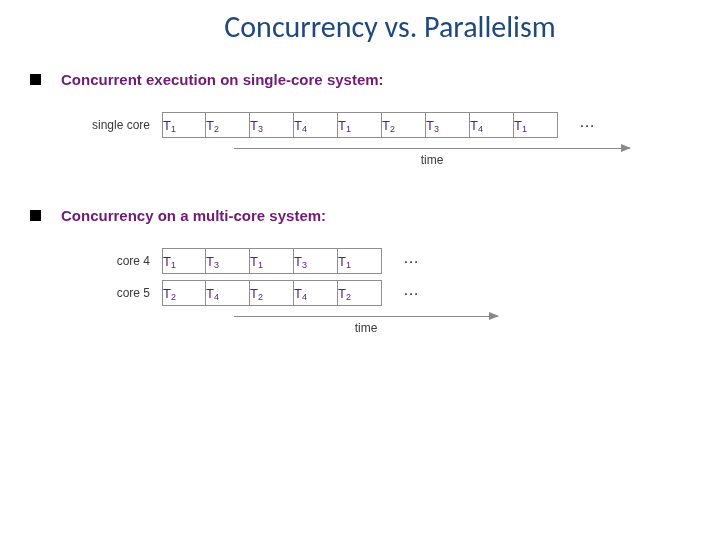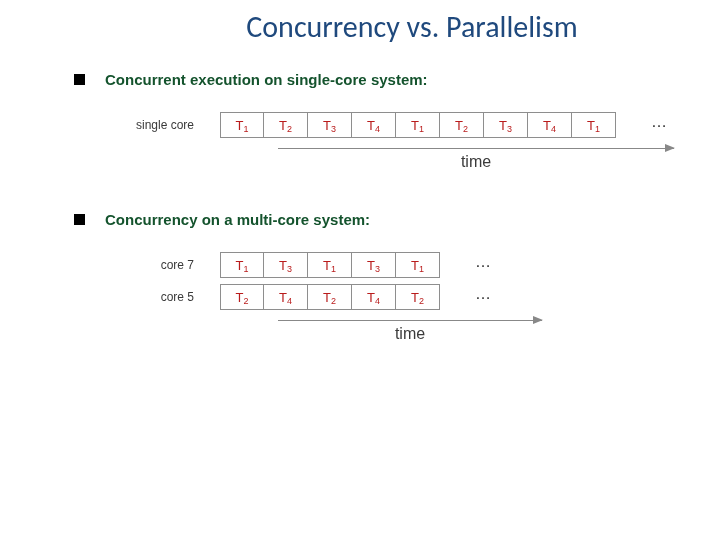--- a/index.html
+++ b/index.html
@@ -9,21 +9,20 @@
     height: 540px;
     background: #fff;
     font-family: Arial, Helvetica, sans-serif;
     color: #000;
   }
   .slide {
     width: 720px;
     height: 540px;
     position: relative;
     box-sizing: border-box;
-    padding-left: 44px;
   }
   .title {
     font-family: Calibri, Arial, sans-serif;
     font-size: 30px;
     font-weight: 400;
     color: #1f497d;
     text-align: center;
     padding-top: 8px;
     padding-left: 120px;
     padding-right: 60px;
@@ -40,54 +39,54 @@
     width: 11px;
     height: 11px;
     background: #000;
     margin-top: 3px;
     flex: none;
   }
   .bullet-text {
     font-family: Arial, Helvetica, sans-serif;
     font-size: 15px;
     font-weight: 700;
-    color: #14532d;
+    color: #701a75;
   }
 
   
   .fig {
     margin-left: 80px;
     margin-top: 24px;
   }
   .fig-row {
     display: flex;
     align-items: center;
-    gap: 22px;
+    gap: 8px;
   }
   .fig-label {
     font-family: Arial, Helvetica, sans-serif;
     font-size: 12px;
     color: #3a3a3a;
     width: 70px;
     text-align: right;
     padding-right: 4px;
   }
   .cells {
     display: flex;
   }
   .cell {
     border: 1px solid #8e8e8e;
     border-left: none;
     width: 44px;
     height: 26px;
     line-height: 26px;
-    text-align: center;
+    text-align: left;
     font-family: Arial, Helvetica, sans-serif;
     font-size: 13px;
-    color: #b91c1c;
+    color: #4c1d95;
     background: #fff;
     box-sizing: border-box;
   }
   .cell:first-child { border-left: 1px solid #8e8e8e; }
   .ellipsis {
     width: 44px;
     height: 26px;
     line-height: 20px;
     text-align: center;
     font-size: 16px;
@@ -118,21 +117,21 @@
     content: "";
     position: absolute;
     right: -1px;
     top: -4px;
     border-left: 10px solid #888;
     border-top: 4.5px solid transparent;
     border-bottom: 4.5px solid transparent;
   }
   .time-label {
     font-family: Arial, Helvetica, sans-serif;
-    font-size: 16px;
+    font-size: 12px;
     color: #3a3a3a;
     margin-top: 4px;
     text-align: center;
   }
   .time-label.single { width: 396px; }
   .time-label.multi { width: 264px; }
 
   .multi-block .fig-row + .fig-row { margin-top: 6px; }
 </style>
 </head>
@@ -169,21 +168,21 @@
     </div>
   </div>
 
   <div class="bullet-row second">
     <div class="bullet-square"></div>
     <div class="bullet-text">Concurrency on a multi-core system:</div>
   </div>
 
   <div class="fig multi-block">
     <div class="fig-row">
-      <div class="fig-label">core 7</div>
+      <div class="fig-label">core 4</div>
       <div class="cells">
         <div class="cell">T<span class="sub">1</span></div>
         <div class="cell">T<span class="sub">3</span></div>
         <div class="cell">T<span class="sub">1</span></div>
         <div class="cell">T<span class="sub">3</span></div>
         <div class="cell">T<span class="sub">1</span></div>
       </div>
       <div class="ellipsis">…</div>
     </div>
     <div class="fig-row">

